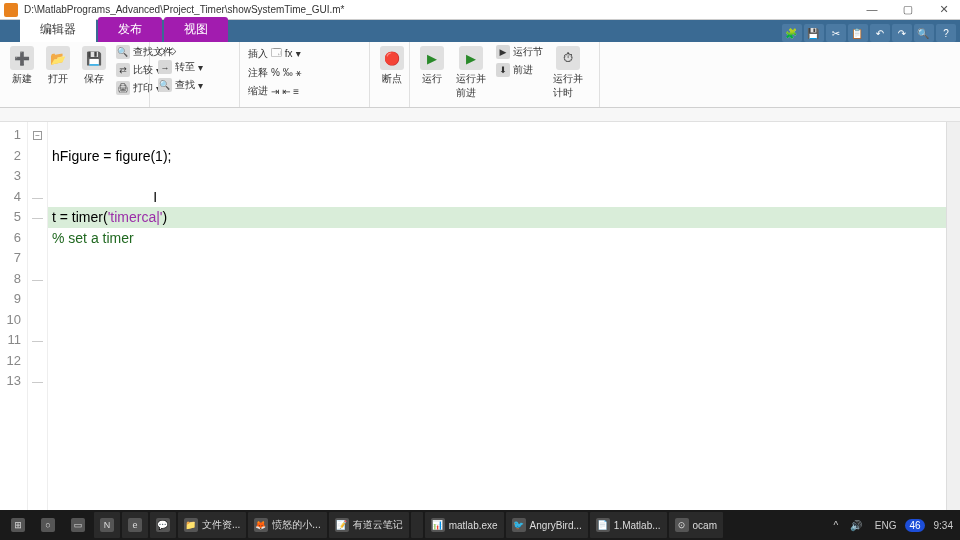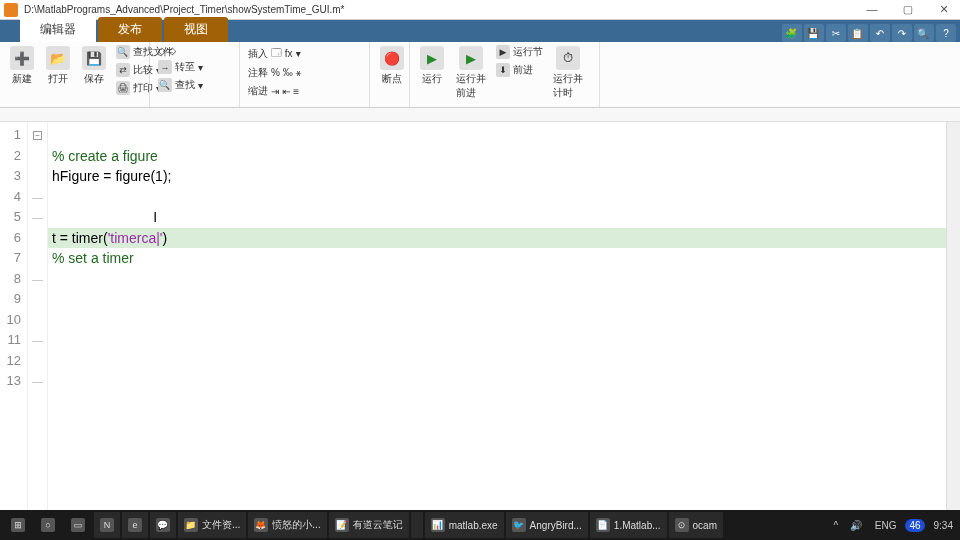--- a/index.html
+++ b/index.html
@@ -7,21 +7,21 @@
 
 
 .titlebar { height: 20px; background: #fff; display: flex; align-items: center; padding: 0 4px; border-bottom: 1px solid #ccc; }
 .titlebar .app-icon { width: 14px; height: 14px; background: #e8821e; border-radius: 2px; margin-right: 6px; }
 .titlebar .title-text { font-size: 10px; color: #333; }
 .titlebar .win-btns { margin-left: auto; display: flex; gap: 12px; font-size: 11px; color: #555; }
 .titlebar .win-btns span { width: 24px; text-align: center; cursor: default; }
 
 
 .tabstrip { height: 22px; background: #3a6a93; display: flex; align-items: flex-end; padding-left: 20px; }
-.tabstrip .tab { padding: 4px 20px; font-size: 12px; color: #fff; background: #a16207; border-radius: 3px 3px 0 0; margin-right: 2px; cursor: default; }
+.tabstrip .tab { padding: 4px 20px; font-size: 12px; color: #fff; background: #a21caf; border-radius: 3px 3px 0 0; margin-right: 2px; cursor: default; }
 .tabstrip .tab.active { background: #fff; color: #333; }
 .tabstrip .quick { margin-left: auto; display: flex; gap: 2px; padding-right: 4px; align-items: center; }
 .tabstrip .quick .qbtn { width: 20px; height: 18px; background: #4b7aa3; border-radius: 2px; display: flex; align-items: center; justify-content: center; font-size: 10px; color: #fff; }
 
 
 .ribbon { height: 66px; background: #fcfcfc; border-bottom: 1px solid #d0d0d0; display: flex; }
 .rgroup { border-right: 1px solid #e0e0e0; padding: 2px 6px; display: flex; flex-direction: column; justify-content: space-between; }
 .rgroup .controls { display: flex; gap: 4px; }
 .big-btn { display: flex; flex-direction: column; align-items: center; gap: 2px; padding: 2px 4px; cursor: default; }
 .big-btn .bicon { width: 24px; height: 24px; background: #e0e0e0; border-radius: 3px; display:flex;align-items:center;justify-content:center;font-size:13px; }
@@ -223,21 +223,20 @@
       <div class="frow">
         <span class="dash">—</span>
       </div>
       <div class="frow"></div>
       <div class="frow">
         <span class="dash">—</span>
       </div>
     </div>
   <div class="code" id="codearea">
       <div class="line"></div>
-      <div class="line"><span class="cm">% create a figure</span></div>
       <div class="line"><span class="var">hFigure = figure(1);</span></div>
       <div class="line"></div>
       <div class="line"><span class="cursor-mark">                          I</span></div>
       <div class="line hl"><span class="var">t = timer(</span><span class="str">'timerca|'</span><span class="var">)</span></div>
       <div class="line"><span class="cm">% set a timer</span></div>
       <div class="line"></div>
     </div>
   <div class="scrollbar-v"></div>
 </div>
 

